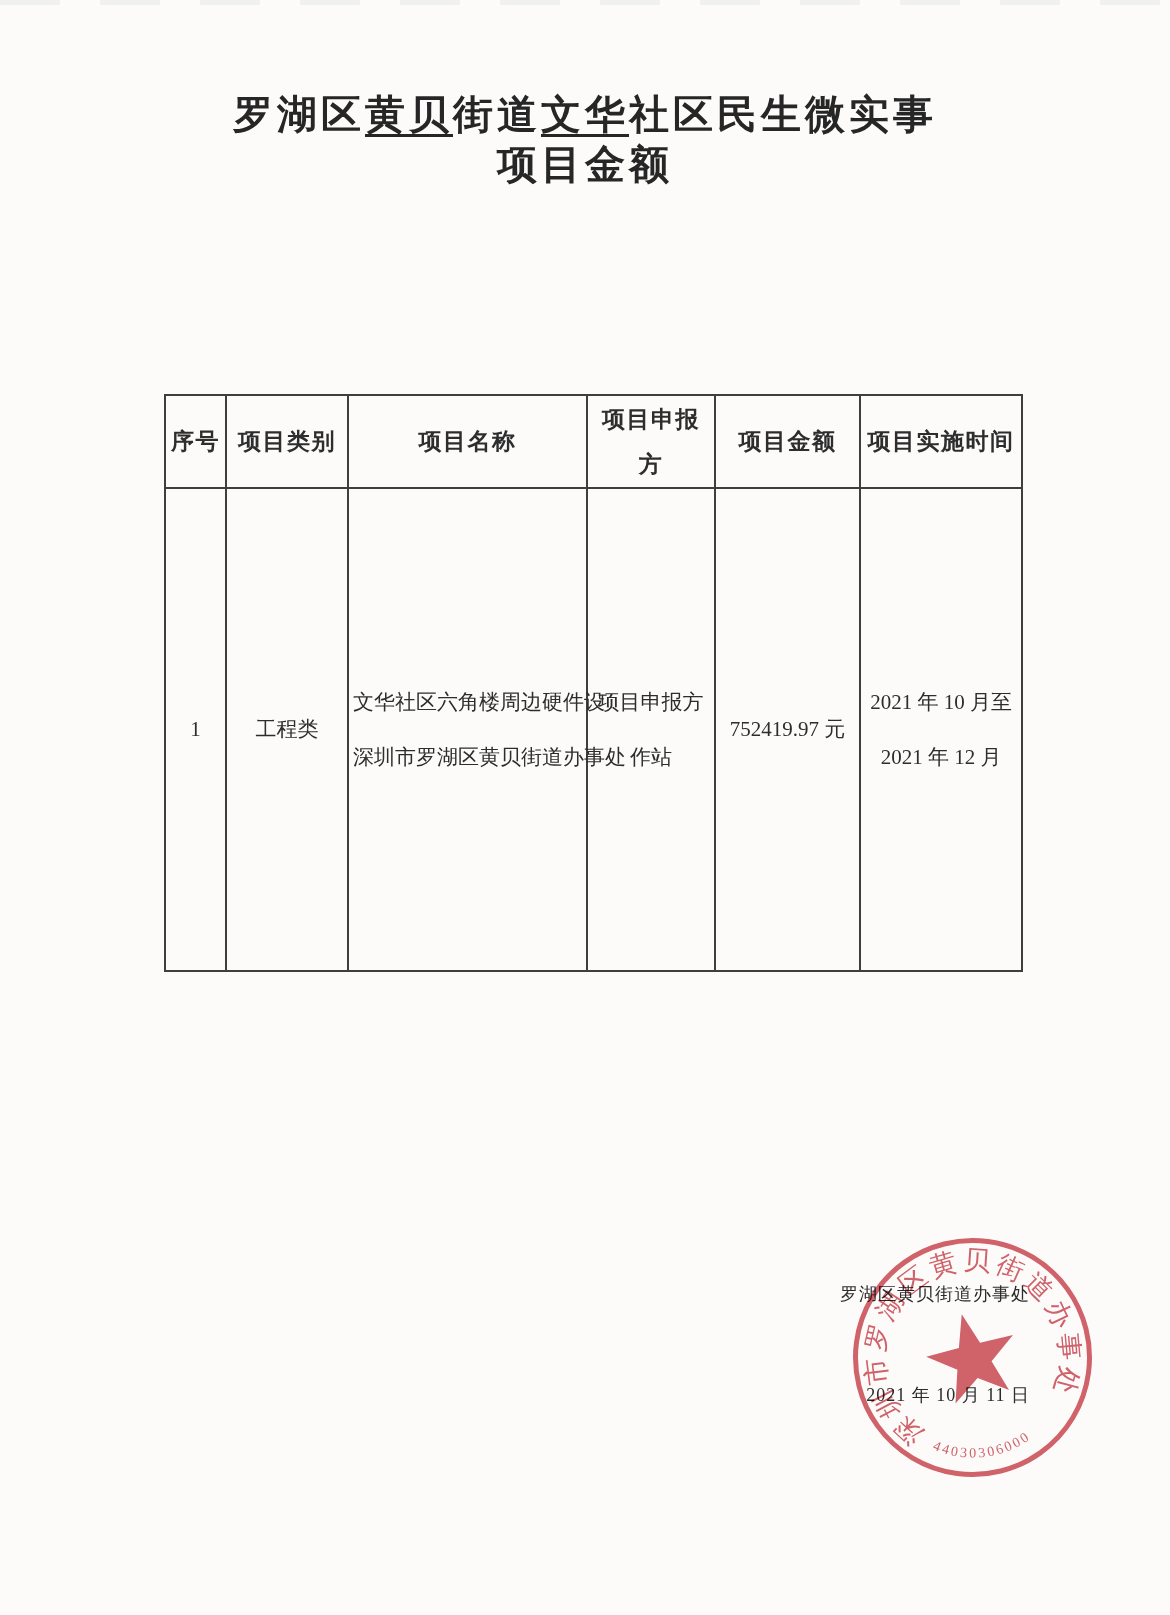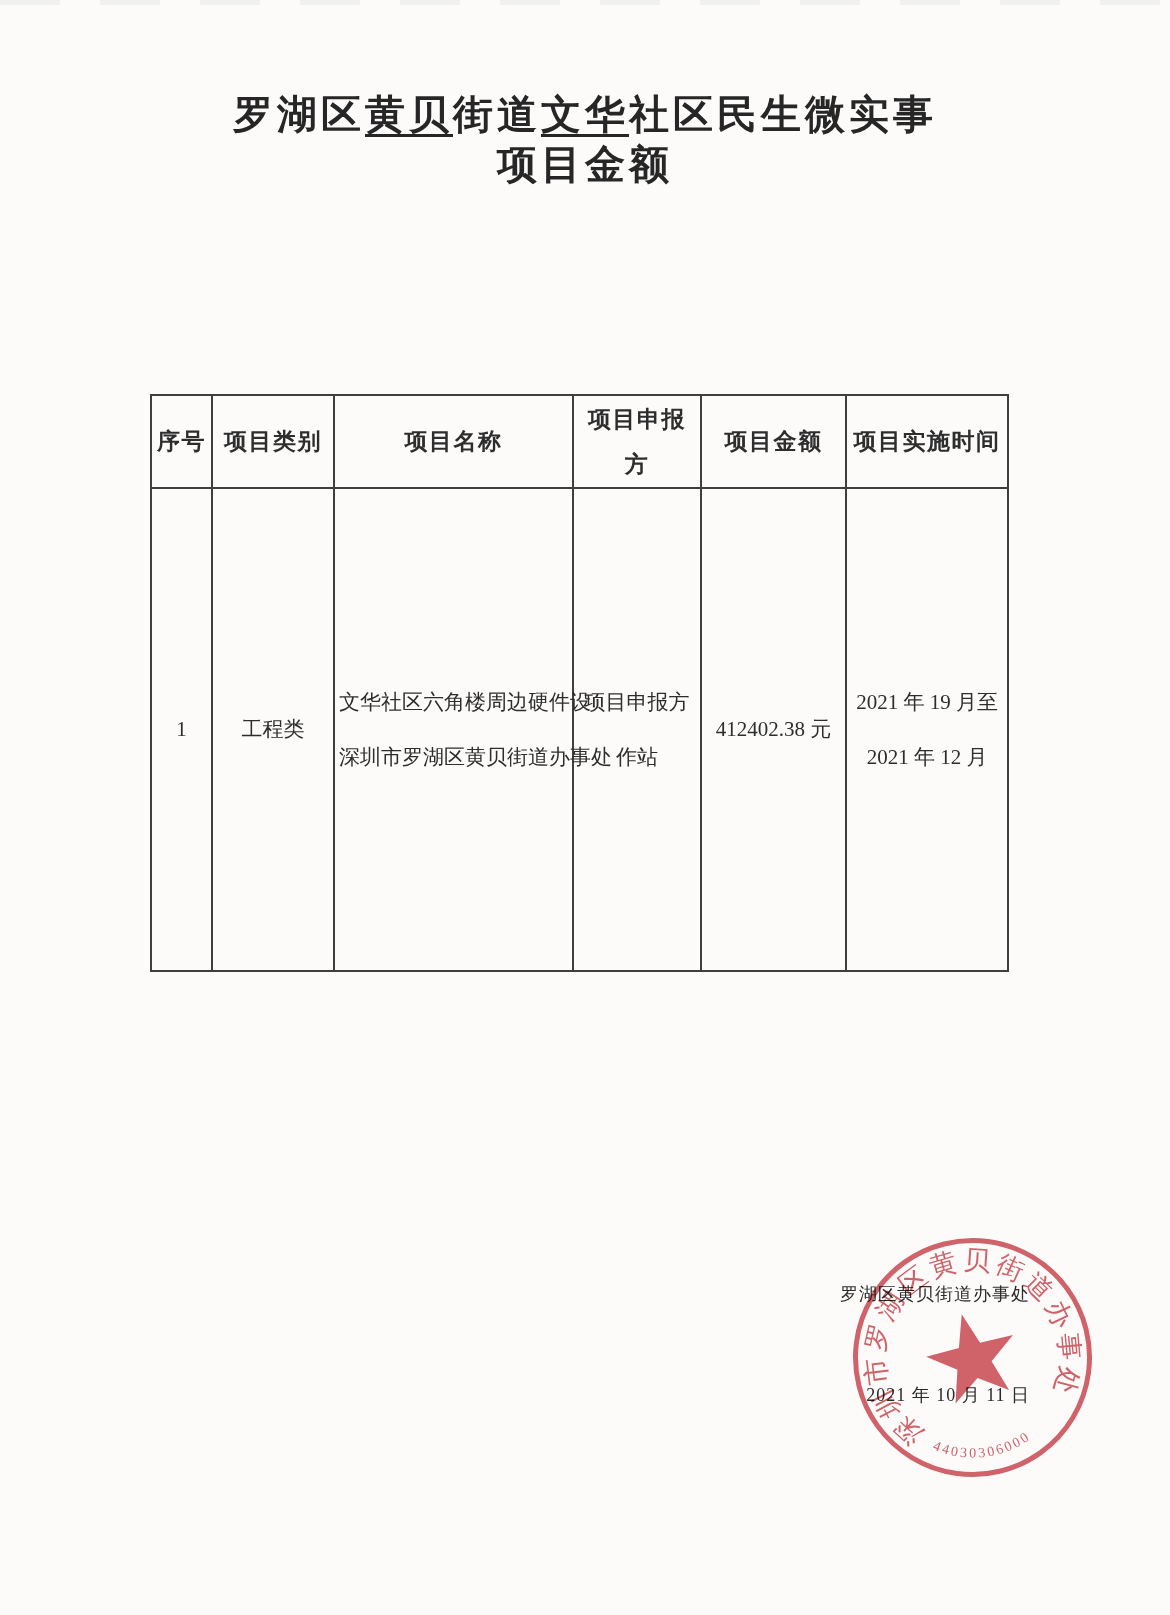--- a/index.html
+++ b/index.html
@@ -29,21 +29,21 @@
     margin-top:28px;
   }
   .para{
     position:absolute;left:97px;width:978px;
     font-size:24px;line-height:55px;letter-spacing:1px;
     text-align:justify;color:#2d2d2d;
   }
   .intro{top:243px;text-indent:82px;}
   .notice{top:1028px;text-indent:48px;}
   table.projects{
-    position:absolute;left:150px;top:394px;
+    position:absolute;left:164px;top:394px;
     width:857px;border-collapse:collapse;table-layout:fixed;
   }
   table.projects th,table.projects td{
     border:2px solid #3e3e3e;
     text-align:center;vertical-align:middle;
     padding:0 4px;font-weight:400;
   }
   table.projects th{
     height:91px;font-size:23px;font-weight:700;
     line-height:45px;letter-spacing:1.5px;
@@ -102,22 +102,22 @@
       </tr>
     </thead>
     <tbody>
       <tr>
         <td>1</td>
         <td>工程类</td>
         <td class="pre name">文华社区六角楼周边硬件设
 深圳市罗湖区黄贝街道办事处</td>
         <td class="pre">项目申报方
 作站</td>
-        <td class="amount">412402.38 元</td>
-        <td class="pre">2021 年 19 月至
+        <td class="amount">752419.97 元</td>
+        <td class="pre">2021 年 10 月至
 2021 年 12 月</td>
       </tr>
     </tbody>
   </table>
 
 
   <div class="sign-org">罗湖区黄贝街道办事处</div>
   <div class="sign-date">2021 年 10 月 11 日</div>
 
   <svg class="seal" viewBox="0 0 255 255" xmlns="http://www.w3.org/2000/svg">

